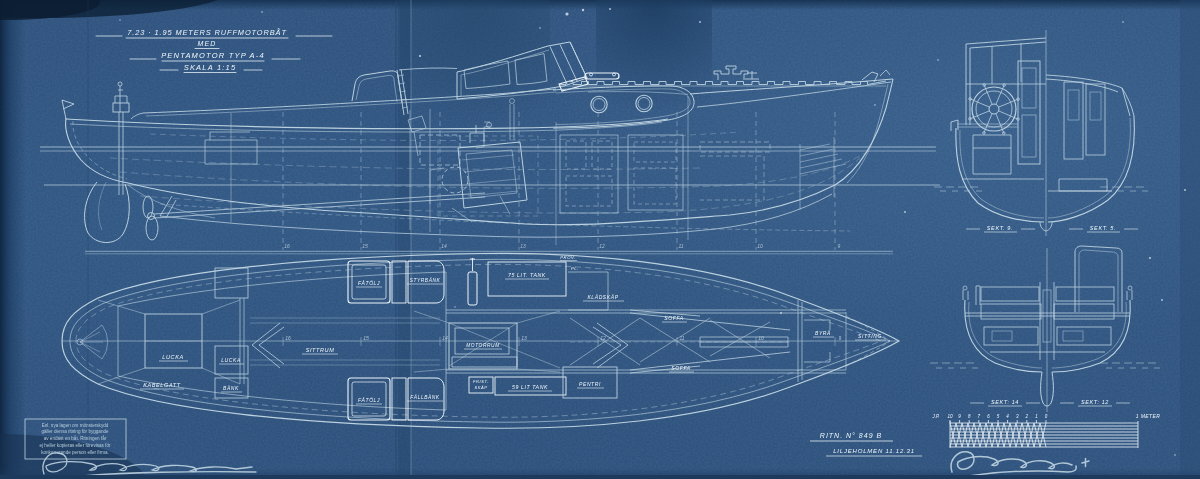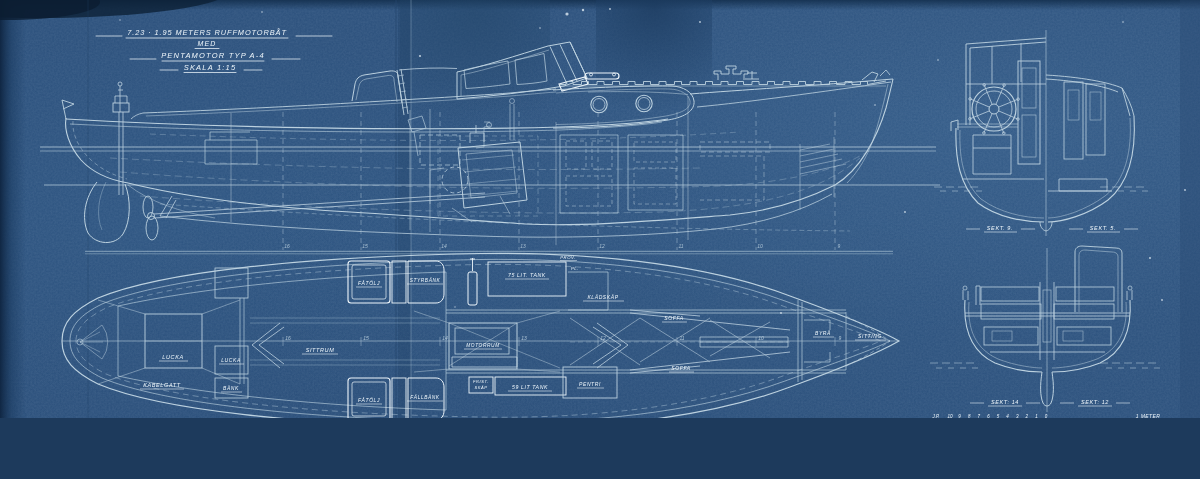--- a/index.html
+++ b/index.html
@@ -1,15 +1,15 @@
 <!DOCTYPE html>
 <html lang="sv"><head><meta charset="utf-8"><title>Ritning 849 B</title>
 <style>
 html,body{margin:0;padding:0;background:#1d3a5c;}
-#page{position:relative;width:1200px;height:418px;overflow:hidden;font-family:"Liberation Sans",sans-serif;}
+#page{position:relative;width:1200px;height:475px;overflow:hidden;font-family:"Liberation Sans",sans-serif;}
 svg{display:block;}
 </style></head>
 <body>
 <div id="page">
 <svg width="1200" height="479" viewBox="0 0 1200 479">
 <defs>
 <linearGradient id="gtop" x1="0" y1="0" x2="0" y2="1">
  <stop offset="0" stop-color="#14304f" stop-opacity="0.9"></stop>
  <stop offset="1" stop-color="#14304f" stop-opacity="0"></stop>
 </linearGradient>

